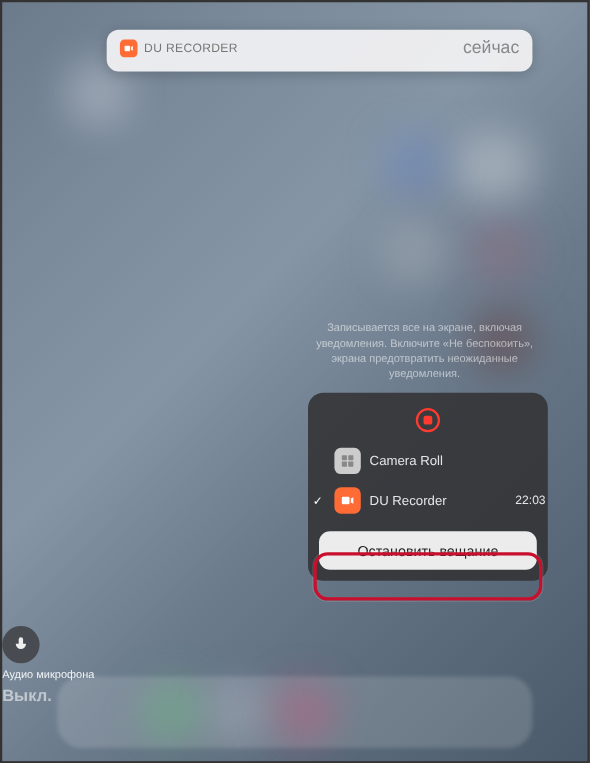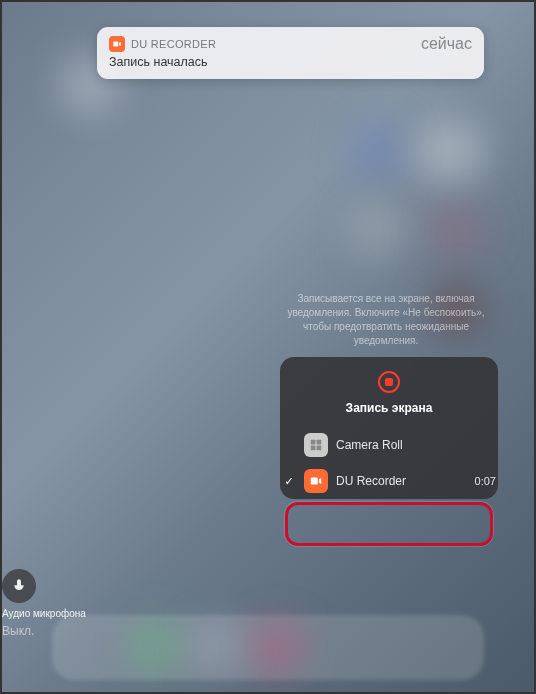--- a/index.html
+++ b/index.html
@@ -203,22 +203,23 @@
       align-items: center;
       justify-content: center;
       color: #eee;
     }
     .mic-label {
       font-size: 10px;
       color: rgba(255,255,255,0.9);
       font-weight: 500;
     }
     .mic-status {
-      font-size: 12px;
+      font-size: 15px;
       color: rgba(255,255,255,0.55);
+      font-weight: bold;
     }
   </style>
 </head>
 <body>
 
 <div class="blur-bg"></div>
 <div class="blur-blob b1"></div>
 <div class="blur-blob b2"></div>
 <div class="blur-blob b3"></div>
 <div class="blur-blob b4"></div>
@@ -233,30 +234,28 @@
   <div class="notif-header">
     <div class="notif-icon">
       <svg viewBox="0 0 24 24" fill="white">
           <rect x="3" y="6" width="12" height="12" rx="2"></rect>
           <path d="M17 9l4-2v10l-4-2z"></path>
         </svg>
     </div>
     <span class="notif-app">DU RECORDER</span>
     <span class="notif-time">сейчас</span>
   </div>
-  <div class="notif-body">Запись началась</div>
 </div>
 
-<div class="hint-text">Записывается все на экране, включая уведомления. Включите «Не беспокоить», чтобы предотвратить неожиданные уведомления.</div>
+<div class="hint-text">Записывается все на экране, включая уведомления. Включите «Не беспокоить», экрана предотвратить неожиданные уведомления.</div>
 
 <div class="record-panel">
   <div class="record-indicator">
     <div class="record-indicator-inner"></div>
   </div>
-  <div class="record-title">Запись экрана</div>
 
   <div class="target-row">
     <div class="check"></div>
     <div class="target-icon ti-cam">
       <svg width="14" height="14" viewBox="0 0 24 24" fill="#888">
           <rect x="3" y="3" width="8" height="8" rx="1"></rect>
           <rect x="13" y="3" width="8" height="8" rx="1"></rect>
           <rect x="3" y="13" width="8" height="8" rx="1"></rect>
           <rect x="13" y="13" width="8" height="8" rx="1"></rect>
         </svg>
@@ -266,23 +265,24 @@
 
   <div class="target-row">
     <div class="check">✓</div>
     <div class="target-icon ti-du">
       <svg width="14" height="14" viewBox="0 0 24 24" fill="white">
           <rect x="3" y="6" width="12" height="12" rx="2"></rect>
           <path d="M17 9l4-2v10l-4-2z"></path>
         </svg>
     </div>
     <span class="target-label">DU Recorder</span>
-    <span class="target-time">0:07</span>
-  </div>
-
+    <span class="target-time">22:03</span>
+  </div>
+
+  <div class="stop-button">Остановить вещание</div>
 </div>
 
 <div class="highlight-ring"></div>
 
 <div class="mic-area">
   <div class="mic-circle">
     <svg width="16" height="16" viewBox="0 0 24 24" fill="currentColor">
       <path d="M12 14a3 3 0 003-3V5a3 3 0 00-6 0v6a3 3 0 003 3z"></path>
       <path d="M19 11a7 7 0 01-14 0M12 18v3"></path>
     </svg>

